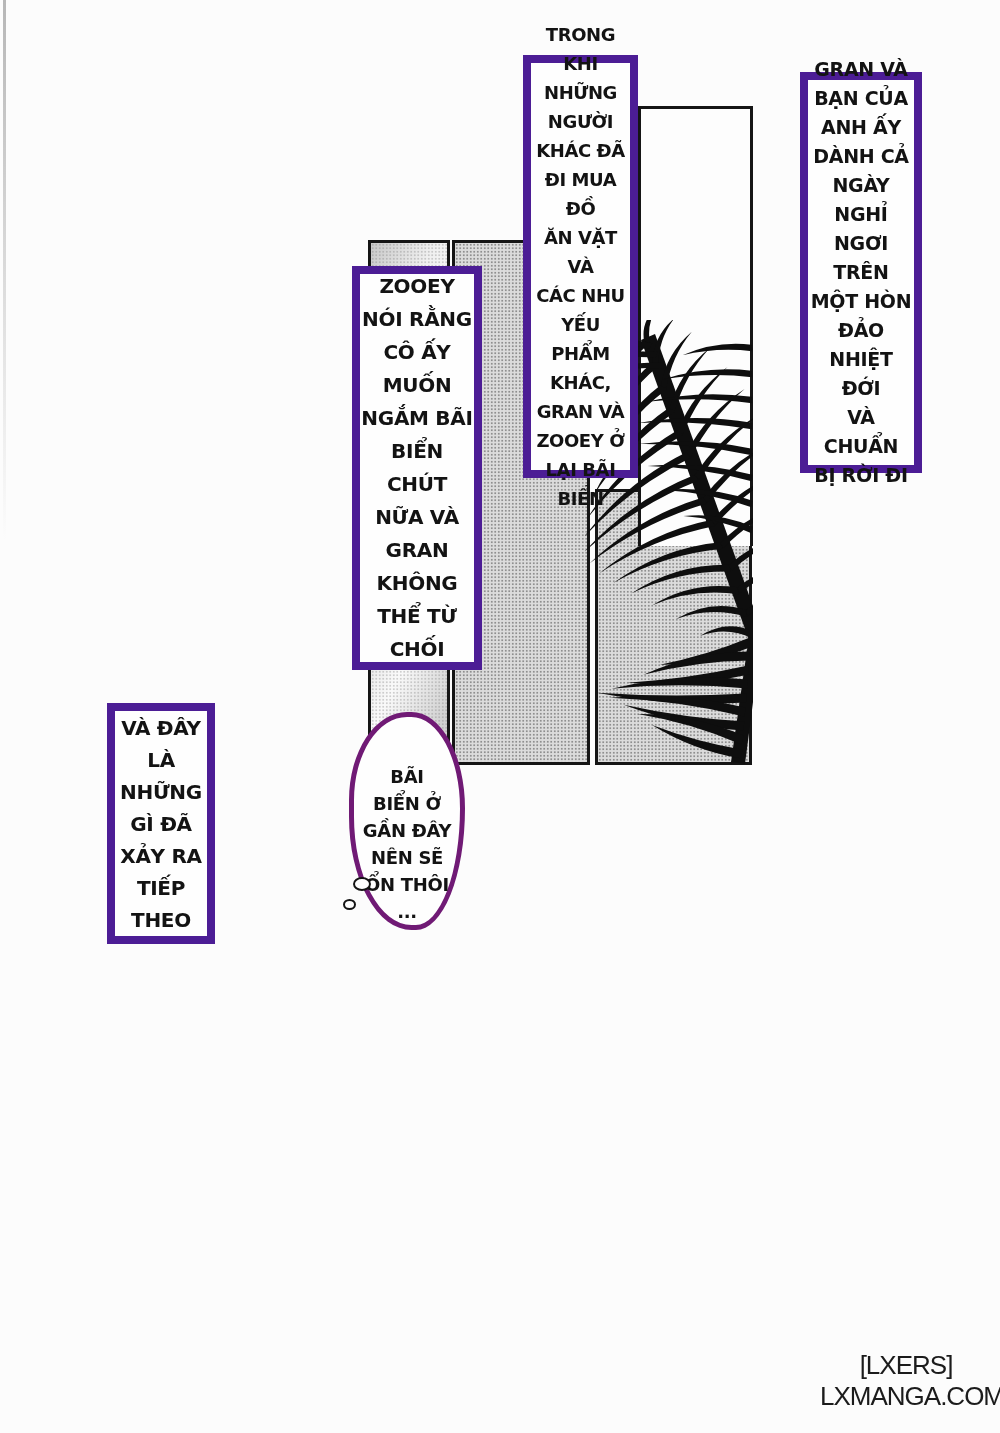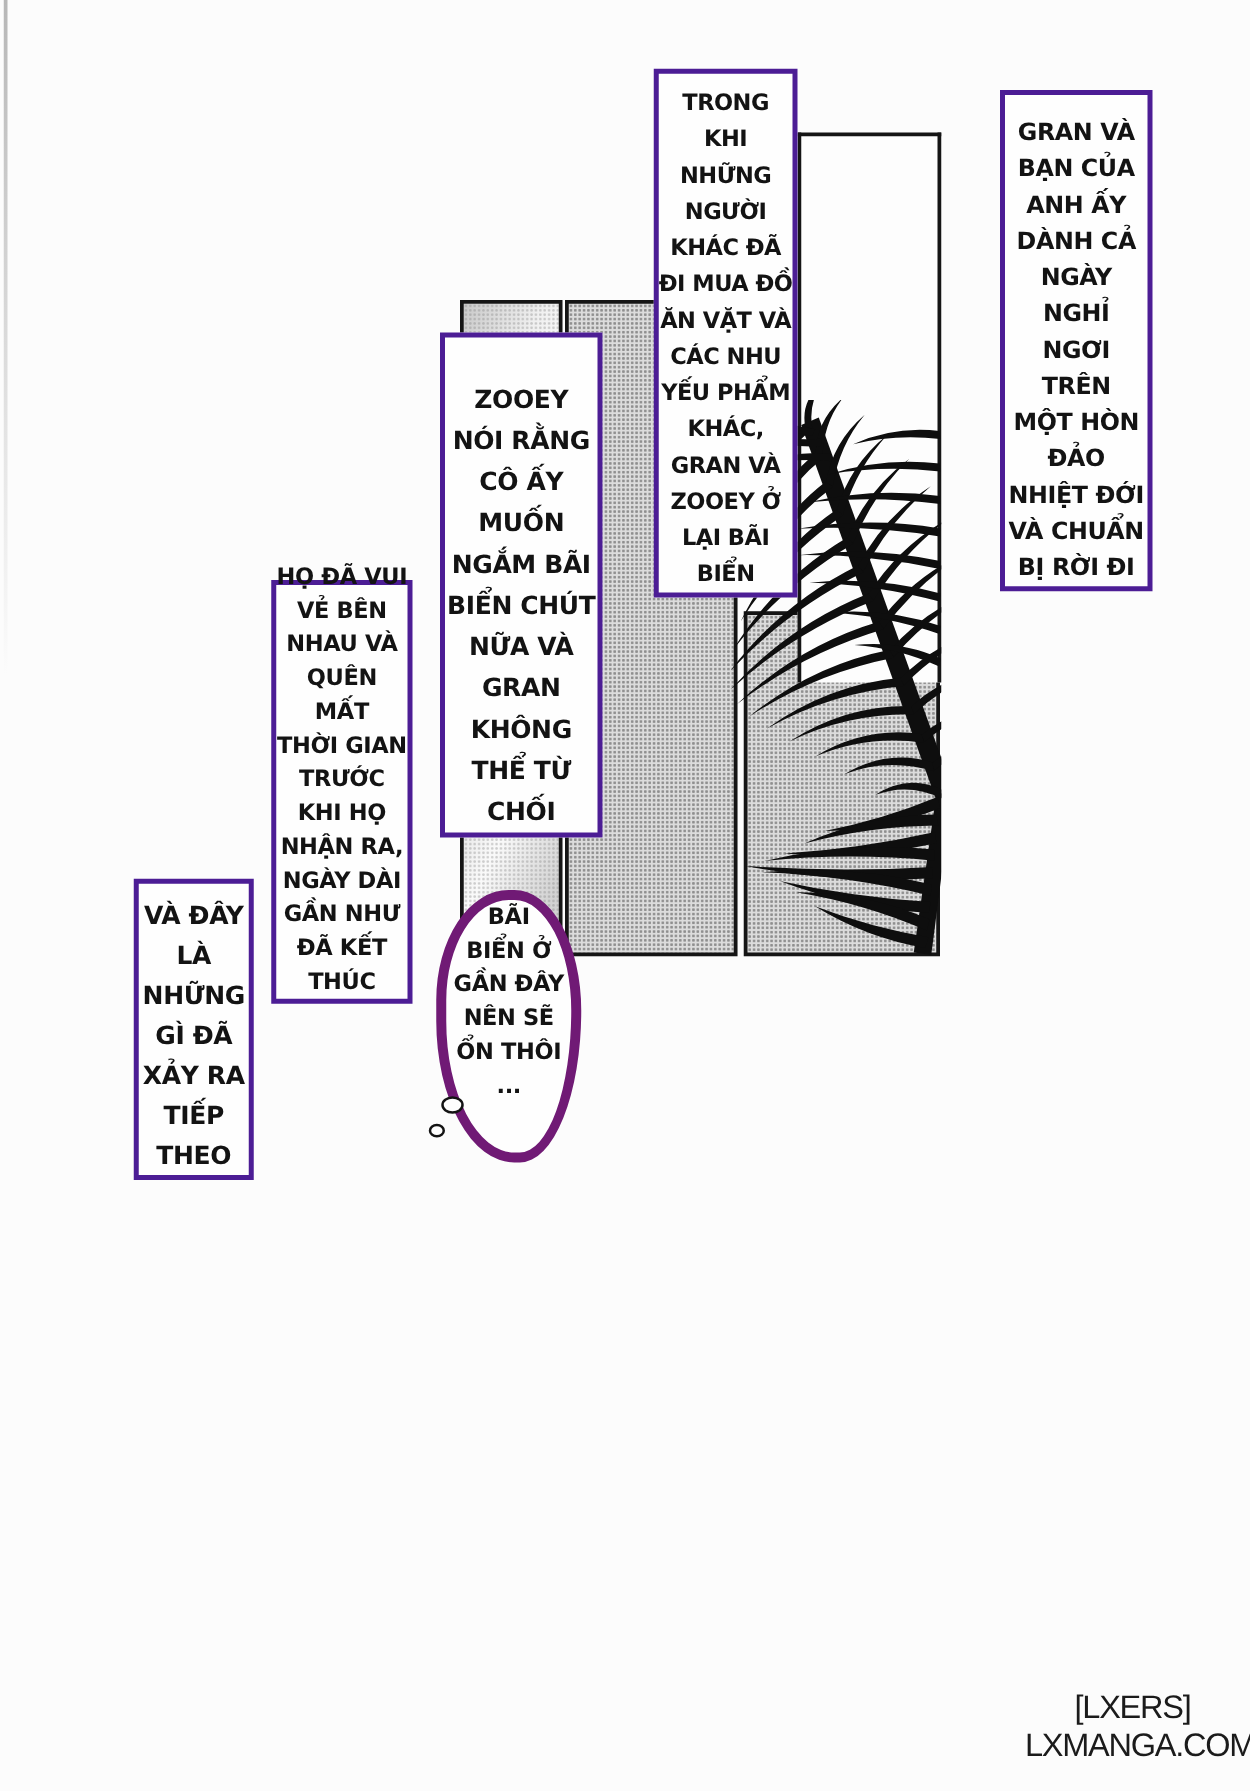--- a/index.html
+++ b/index.html
@@ -30,36 +30,36 @@
   }
   .p-beach{left:452px; top:240px; width:138px; height:525px; z-index:1;}
   .p-lower{left:595px; top:489px; width:157px; height:276px; z-index:2;}
   .p-upper{left:638px; top:106px; width:115px; height:440px; z-index:3;
            border-bottom:none; background:#fdfdfd;}
   
   #fronds{position:absolute; left:585px; top:320px; z-index:4; fill:#0e0e0e; pointer-events:none;}
   
   .nbox{
     position:absolute; box-sizing:border-box; z-index:5;
-    background:#fefefe; border:4px solid #4c1d95;
-    display:flex; align-items:flex-end; justify-content:center;
+    background:#fefefe; border:8px solid #4c1d95;
+    display:flex; align-items:center; justify-content:center;
     text-align:center; font-weight:bold; letter-spacing:-0.3px;
     white-space:pre-line;
   }
   .b-gran  {left:800px; top:72px;  width:122px; height:401px; font-size:19px; line-height:29px;}
   .b-trong {left:523px; top:55px;  width:115px; height:423px; font-size:18px; line-height:29px; letter-spacing:-0.4px;}
   .b-zooey {left:352px; top:234px; width:130px; height:404px; font-size:20px; line-height:33px;margin-top:32px;}
   .b-ho    {left:217px; top:464px; width:113px; height:339px; font-size:18px; line-height:27px;}
-  .b-vaday {left:107px; top:703px; width:96px;  height:241px; font-size:20px; line-height:32px;}
+  .b-vaday {left:107px; top:703px; width:108px;  height:241px; font-size:20px; line-height:32px;}
   
   .bubble{
     position:absolute; left:349px; top:712px; width:116px; height:218px; z-index:5;
-    background:#fefefe; border:8px solid #701a75; box-sizing:border-box;
+    background:#fefefe; border:5px solid #701a75; box-sizing:border-box;
     border-radius:52% 48% 44% 56% / 42% 46% 58% 54%;
-    display:flex; align-items:flex-start; justify-content:center;
+    display:flex; align-items:flex-end; justify-content:center;
     text-align:center; font-weight:bold; font-size:18px; line-height:27px;
     letter-spacing:-0.3px; white-space:pre-line;
   }
   .tail{position:absolute; background:#fefefe; border:2.5px solid #141414;
         border-radius:50%; box-sizing:border-box; z-index:6;}
   .tail1{left:353px; top:877px; width:18px; height:14px;}
   .tail2{left:343px; top:899px; width:13px; height:11px;}
   
   .watermark{
     position:absolute; left:820px; top:1350px; width:172px; z-index:6;
@@ -170,34 +170,20 @@
 CÔ ẤY
 MUỐN
 NGẮM BÃI
 BIỂN CHÚT
 NỮA VÀ
 GRAN
 KHÔNG
 THỂ TỪ
 CHỐI</span>
   </div>
-  <div class="nbox b-ho">
-    <span>HỌ ĐÃ VUI
-VẺ BÊN
-NHAU VÀ
-QUÊN MẤT
-THỜI GIAN
-TRƯỚC
-KHI HỌ
-NHẬN RA,
-NGÀY DÀI
-GẦN NHƯ
-ĐÃ KẾT
-THÚC</span>
-  </div>
   <div class="nbox b-vaday">
     <span>VÀ ĐÂY
 LÀ
 NHỮNG
 GÌ ĐÃ
 XẢY RA
 TIẾP
 THEO</span>
   </div>
 

